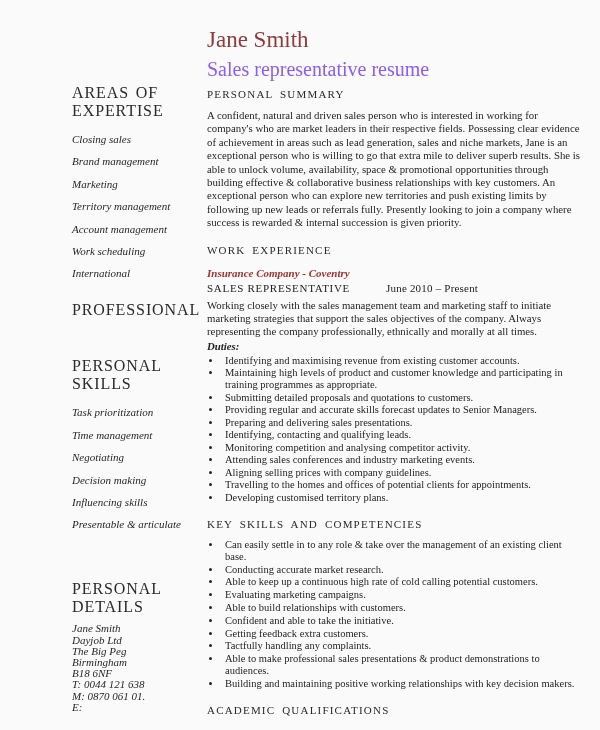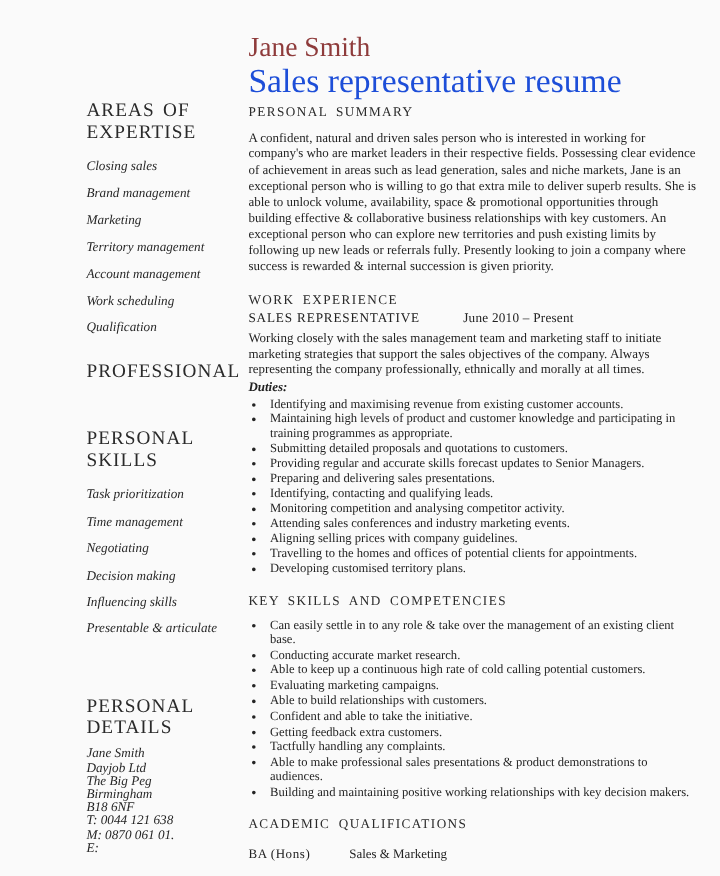--- a/index.html
+++ b/index.html
@@ -24,21 +24,21 @@
   .sb-block { margin-top:7px; }
   .sb-line { font-style:italic; font-size:11px; line-height:11.2px; color:#262626; }
   .mt-professional { margin-top:22px; }
   .mt-skills { margin-top:38px; }
   .mt-details { margin-top:50px; }
   .driving { margin-top:16px; font-style:italic; font-size:11px; color:#262626; }
 
   
   .main { position:absolute; left:207px; top:27px; width:374px; }
   .doc-title { color:#8e3b3b; font-size:23px; line-height:26px; font-weight:normal; }
-  .doc-subtitle { color:#1d4ed8; font-size:28px; line-height:22px; font-weight:normal; margin-top:5px; }
+  .doc-subtitle { color:#8b5cf6; font-size:20px; line-height:22px; font-weight:normal; margin-top:5px; }
   .section-heading {
     font-size:11px; letter-spacing:1.2px; word-spacing:3px;
     font-weight:normal; color:#2a2a2a; margin-top:14px;
   }
   .para { font-size:10.8px; line-height:13.4px; margin-top:9px; color:#242424; }
   .company-line { margin-top:11px; font-size:11px; font-weight:bold; font-style:italic; color:#9c3431; }
   .job-line { margin-top:3px; font-size:11px; letter-spacing:0.7px; color:#222; }
   .job-dates { margin-left:36px; letter-spacing:0.2px; }
   .intro { margin-top:5px; }
   .duties-label { font-size:10.8px; line-height:13px; font-weight:bold; font-style:italic; color:#222; margin-top:1px; }
@@ -60,21 +60,21 @@
   <div class="sidebar">
 
     <div class="sb-heading">AREAS OF EXPERTISE</div>
     <div class="sb-list">
         <div class="sb-item">Closing sales</div>
         <div class="sb-item">Brand management</div>
         <div class="sb-item">Marketing</div>
         <div class="sb-item">Territory management</div>
         <div class="sb-item">Account management</div>
         <div class="sb-item">Work scheduling</div>
-        <div class="sb-item">Qualification</div>
+        <div class="sb-item">International</div>
       </div>
 
     <div class="sb-heading mt-professional">PROFESSIONAL</div>
 
     <div class="sb-heading mt-skills">PERSONAL SKILLS</div>
     <div class="sb-list">
         <div class="sb-item">Task prioritization</div>
         <div class="sb-item">Time management</div>
         <div class="sb-item">Negotiating</div>
         <div class="sb-item">Decision making</div>
@@ -99,20 +99,21 @@
 
   <div class="main">
 
     <h1 class="doc-title">Jane Smith</h1>
     <h2 class="doc-subtitle">Sales representative resume</h2>
 
     <div class="section-heading" style="margin-top:8px">PERSONAL SUMMARY</div>
     <p class="para">A confident, natural and driven sales person who is interested in working for company's who are market leaders in their respective fields. Possessing clear evidence of achievement in areas such as lead generation, sales and niche markets, Jane is an exceptional person who is willing to go that extra mile to deliver superb results. She is able to unlock volume, availability, space &amp; promotional opportunities through building effective &amp; collaborative business relationships with key customers. An exceptional person who can explore new territories and push existing limits by following up new leads or referrals fully. Presently looking to join a company where success is rewarded &amp; internal succession is given priority.</p>
 
     <div class="section-heading">WORK EXPERIENCE</div>
+    <div class="company-line">Insurance Company - Coventry</div>
     <div class="job-line">
       <span>SALES REPRESENTATIVE</span><span class="job-dates">June 2010 – Present</span>
     </div>
     <p class="para intro">Working closely with the sales management team and marketing staff to initiate marketing strategies that support the sales objectives of the company. Always representing the company professionally, ethnically and morally at all times.</p>
     <div class="duties-label">Duties:</div>
     <ul class="bullets">
         <li>Identifying and maximising revenue from existing customer accounts.</li>
         <li>Maintaining high levels of product and customer knowledge and participating in training programmes as appropriate.</li>
         <li>Submitting detailed proposals and quotations to customers.</li>
         <li>Providing regular and accurate skills forecast updates to Senior Managers.</li>

